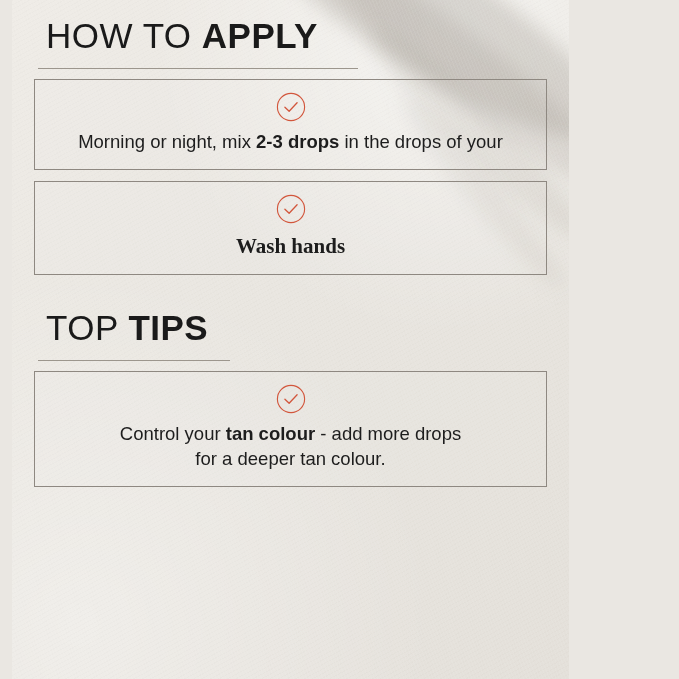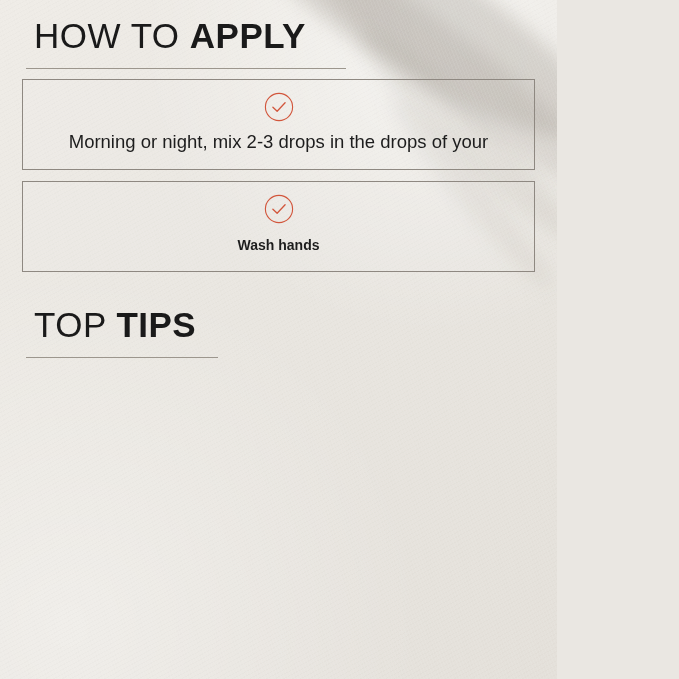--- a/index.html
+++ b/index.html
@@ -17,20 +17,21 @@
   #page {
     position: relative;
     width: 557px;
     height: 679px;
     box-sizing: border-box;
     background:
       radial-gradient(circle at 78% 6%, rgba(255,255,255,0.55) 0%, rgba(255,255,255,0) 38%),
       radial-gradient(circle at 12% 92%, rgba(255,255,255,0.35) 0%, rgba(255,255,255,0) 45%),
       linear-gradient(135deg, #efece7 0%, #e9e6e0 45%, #e4e0da 100%);
     overflow: hidden;
+    margin-left: 12px;
   }
 
   
   .streak {
     position: absolute;
     border-radius: 50%;
     pointer-events: none;
     filter: blur(9px);
   }
   .streak.s1 {
@@ -111,25 +112,26 @@
   }
 
   .card p {
     margin: 0;
     font-size: 18.5px;
     line-height: 1.35;
     color: #1d1d1d;
     font-weight: 400;
   }
   .card p b {
-    font-weight: 400;
+    font-weight: 700;
   }
   .card p .big {
     font-weight: 700;
-    font-size: 14px;
+    font-size: 21px;
+    font-family: Liberation Serif, serif;
   }
 
   .spacer-top-tips {
     height: 22px;
   }
 </style>
 </head>
 <body>
 
 <div id="page">
@@ -160,16 +162,24 @@
       </svg>
       <p><span></span><b class="big">Wash hands</b><span></span></p>
     </div>
 
     <div class="spacer-top-tips"></div>
 
     <div class="heading-wrap tips">
       <div class="heading"><span class="light">TOP </span><span class="bold">TIPS</span></div>
     </div>
 
+    <div class="card">
+      <svg class="check" viewBox="0 0 32 32">
+        <circle cx="16" cy="16" r="14.5" fill="none" stroke="#d2563c" stroke-width="1.2"></circle>
+        <path d="M9.5 16.2 L14 20.5 L22.5 11.5" fill="none" stroke="#d2563c" stroke-width="1.4" stroke-linecap="round" stroke-linejoin="round"></path>
+      </svg>
+      <p><span>Control your </span><b>tan colour</b><span> - add more drops</span></p>
+      <p><span>for a deeper tan colour.</span><b></b><span></span></p>
+    </div>
 
 
   </div>
 </div>
 
 </body></html>

